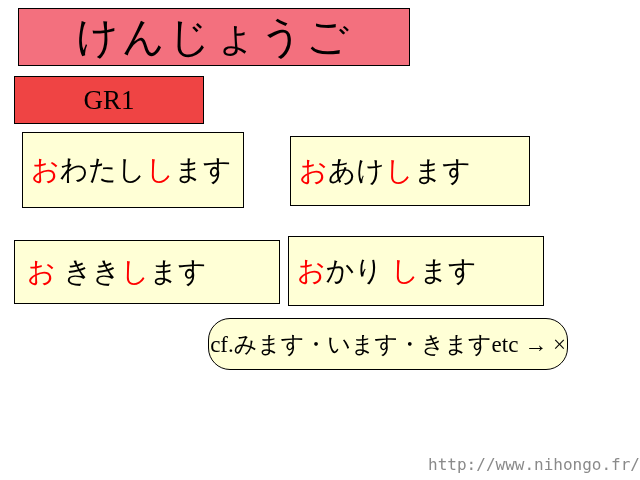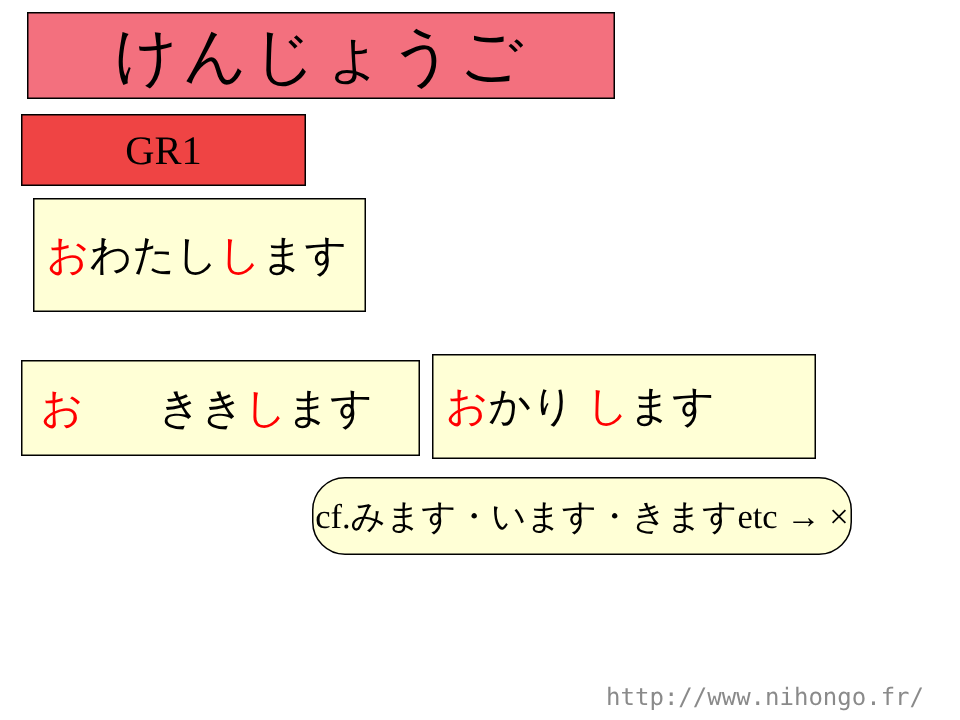--- a/index.html
+++ b/index.html
@@ -63,21 +63,21 @@
     background: #ffffd6;
     justify-content: center;
     font-family: "Liberation Serif", "DejaVu Serif", serif;
     font-size: 23px;
     color: #000000;
     padding: 0;
     border-radius: 22px;
   }
   .watermark {
     position: absolute;
-    right: 24px;
+    right: 0;
     bottom: 6px;
     font-family: "DejaVu Sans Mono", monospace;
     font-size: 16px;
     color: #8a8a8a;
   }
   .card-text span { white-space: pre; }
 </style>
 </head>
 <body>
 
@@ -89,23 +89,26 @@
 
   <div class="box group-box group-gr1">
     <span>GR1</span>
   </div>
 
 
   <div class="box card card-1">
     <span class="card-text"><span style="color: rgb(255, 0, 0);">お</span><span style="color: rgb(0, 0, 0);">わたし</span><span style="color: rgb(255, 0, 0);">し</span><span style="color: rgb(0, 0, 0);">ます</span></span>
   </div>
 
+  <div class="box card card-2">
+    <span class="card-text"><span style="color: rgb(255, 0, 0);">お</span><span style="color: rgb(0, 0, 0);">あけ</span><span style="color: rgb(255, 0, 0);">し</span><span style="color: rgb(0, 0, 0);">ます</span></span>
+  </div>
 
   <div class="box card card-3">
-    <span class="card-text"><span style="color: rgb(255, 0, 0);">お</span><span style="color: rgb(0, 0, 0); margin-left: 42px;"> きき</span><span style="color: rgb(255, 0, 0);">し</span><span style="color: rgb(0, 0, 0);">ます</span></span>
+    <span class="card-text"><span style="color: rgb(255, 0, 0);">お</span><span style="color: rgb(0, 0, 0);"> きき</span><span style="color: rgb(255, 0, 0);">し</span><span style="color: rgb(0, 0, 0);">ます</span></span>
   </div>
 
   <div class="box card card-4">
     <span class="card-text"><span style="color: rgb(255, 0, 0);">お</span><span style="color: rgb(0, 0, 0);">かり </span><span style="color: rgb(255, 0, 0);">し</span><span style="color: rgb(0, 0, 0);">ます</span></span>
   </div>
 
   <div class="box note-box">
     <span class="card-text"><span style="color: rgb(0, 0, 0);">cf.みます・います・きますetc → ×</span></span>
   </div>
 

